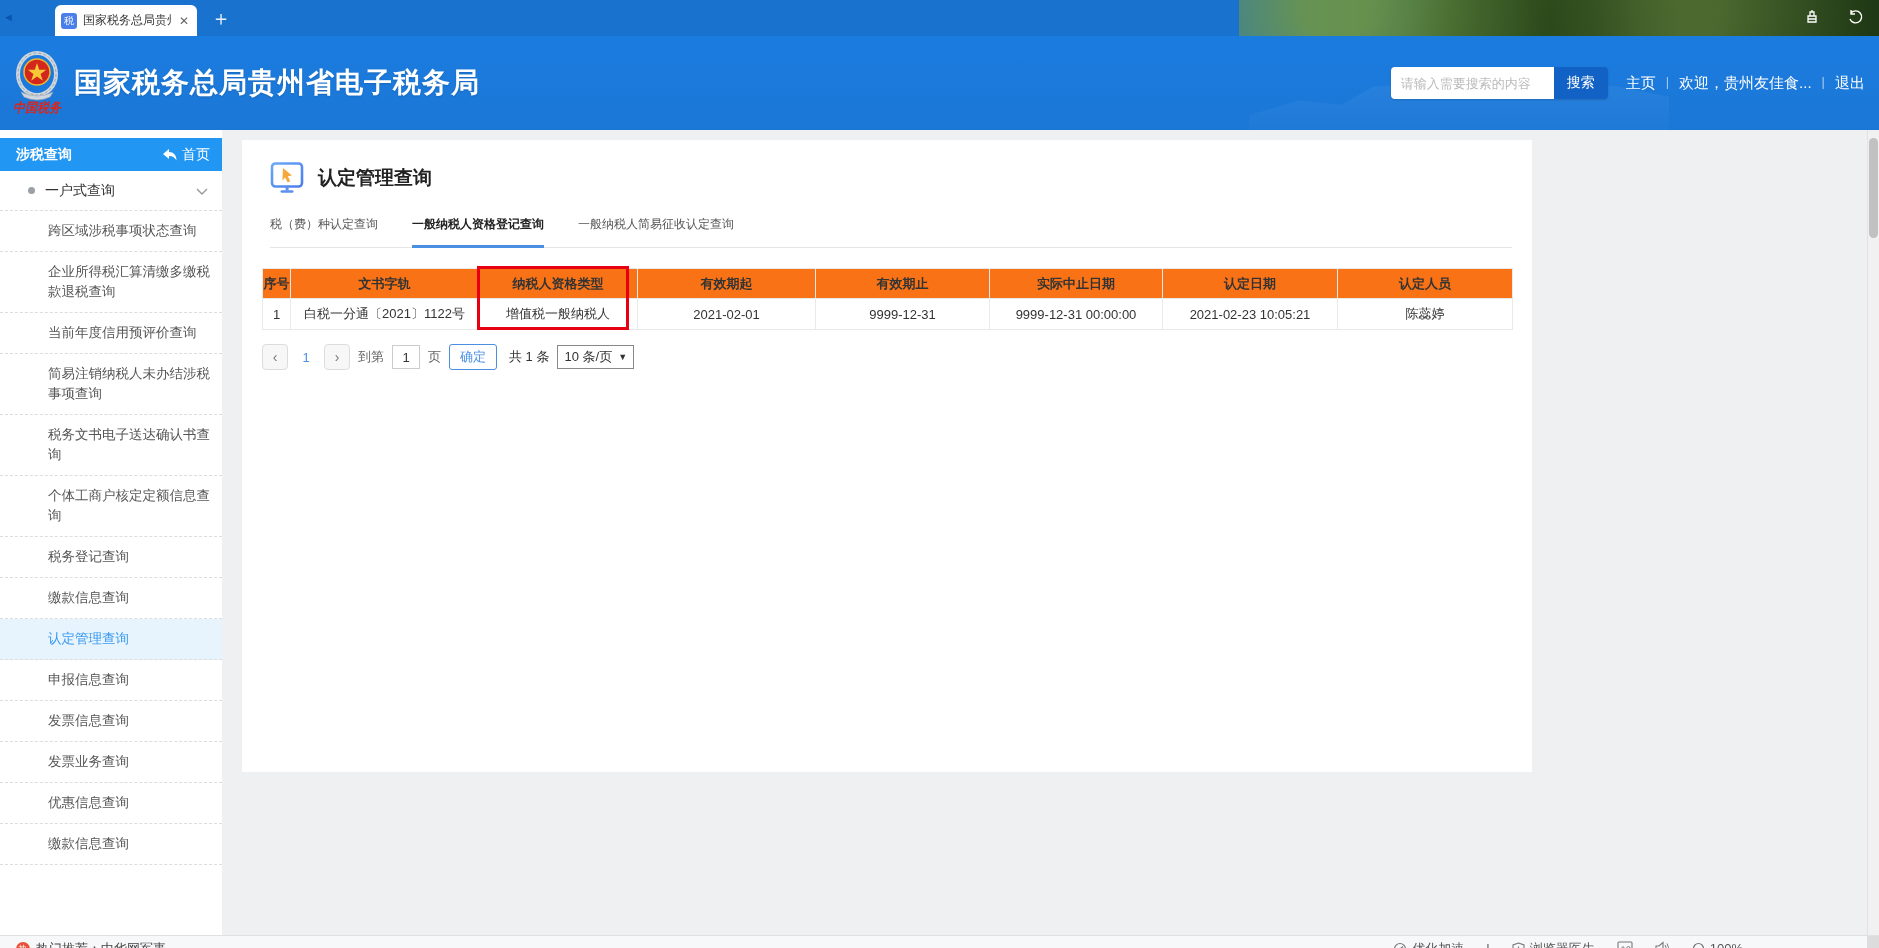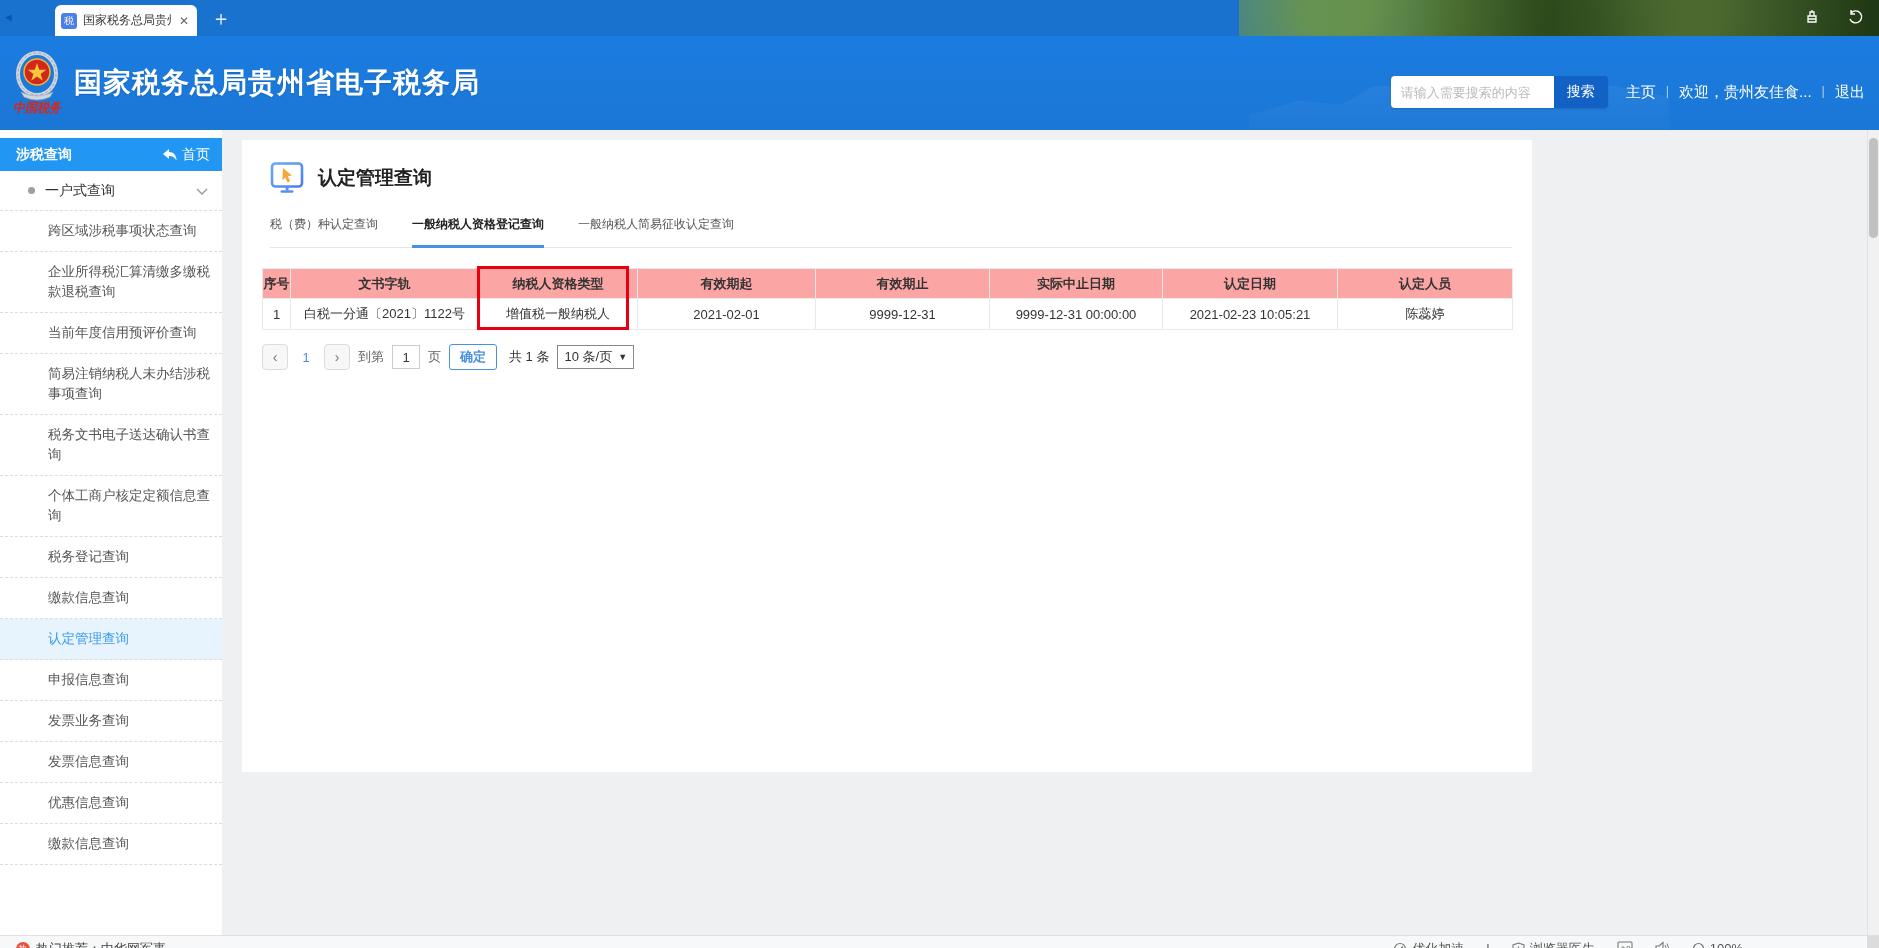--- a/index.html
+++ b/index.html
@@ -28,21 +28,21 @@
   
   .site-header { position:relative; height:94px; background:linear-gradient(180deg,#1b7ce0,#1b77d6); display:flex; align-items:center; overflow:hidden; }
   .wall-bg { position:absolute; right:210px; top:20px; width:420px; height:74px; opacity:.35;
     background:
       linear-gradient(180deg, transparent 40%, rgba(255,255,255,.14) 41%, rgba(255,255,255,.05) 100%);
     clip-path:polygon(0 80%, 12% 60%, 22% 66%, 30% 40%, 36% 30%, 40% 42%, 52% 38%, 60% 18%, 66% 34%, 78% 30%, 100% 55%, 100% 100%, 0 100%);
   }
   .logo-wrap { margin-left:8px; width:58px; display:flex; flex-direction:column; align-items:center; }
   .logo-caption { font-family:"Liberation Serif","DejaVu Serif",serif; font-style:italic; font-weight:bold; color:#d9261c; font-size:12px; margin-top:-2px; white-space:nowrap; transform:scaleY(1.1); }
   .site-title { color:#fff; font-size:28px; font-weight:bold; margin-left:8px; letter-spacing:1px; text-shadow:0 1px 2px rgba(0,0,0,.15); }
-  .header-right { position:absolute; right:14px; top:9px; height:94px; display:flex; align-items:center; gap:18px; }
+  .header-right { position:absolute; right:14px; top:0; height:94px; display:flex; align-items:center; gap:18px; }
   .search-box { display:flex; height:32px; border-radius:4px; overflow:hidden; box-shadow:0 1px 2px rgba(0,0,0,.15); }
   .search-input { width:163px; border:none; outline:none; padding:0 10px; font-size:13px; color:#333; }
   .search-input::placeholder { color:#bbb; }
   .search-btn { width:54px; border:none; background:#1261c4; color:#fff; font-size:14px; }
   .header-links { display:flex; align-items:flex-start; gap:10px; color:#fff; font-size:15px; white-space:nowrap; }
   .header-links .sep { opacity:.6; font-size:13px; }
 
   
   .content { display:flex; height:805px; }
 
@@ -63,29 +63,29 @@
   .card { width:1290px; min-height:632px; background:#fff; margin:10px 0 0 20px; padding:22px 20px 20px 20px; }
   .title-row { display:flex; align-items:center; gap:12px; margin-left:8px; }
   .page-title { font-size:19px; font-weight:bold; color:#222; }
   .tabs { display:flex; gap:34px; margin:22px 0 0 8px; border-bottom:1px solid #e6e6e6; }
   .tab { font-size:12px; color:#555; padding-bottom:12px; cursor:pointer; }
   .tab.active { color:#222; font-weight:bold; border-bottom:3px solid #4a90e2; margin-bottom:-1px; }
 
   .table-wrap { position:relative; margin-top:20px; }
   table { width:1250px; border-collapse:collapse; table-layout:fixed; }
   th, td { border:1px solid #e9e9e9; text-align:center; font-size:13px; color:#333; }
-  th { background:#fca5a5; height:30px; font-weight:bold; }
+  th { background:#f97316; height:30px; font-weight:bold; }
   td { height:31px; background:#fff; font-weight:normal; }
   .red-box { position:absolute; left:215px; top:-2px; width:152px; height:64px; border:3px solid #e60012; pointer-events:none; }
 
   .pager { display:flex; align-items:center; gap:8px; margin-top:14px; font-size:13px; color:#666; }
   .pg-btn { width:26px; height:26px; border:1px solid #dcdcdc; background:#f7f7f7; border-radius:4px; color:#777; font-size:14px; display:flex; align-items:center; justify-content:center; }
   .pg-num { color:#4a90e2; width:20px; text-align:center; font-size:13px; }
   .goto-input { width:28px; height:24px; border:1px solid #ccc; text-align:center; font-size:13px; color:#333; }
-  .confirm-btn { height:26px; padding:0 10px; background:#fff; border:1px solid #4a90e2; color:#4a90e2; border-radius:3px; font-size:13px;font-weight:bold; }
+  .confirm-btn { height:26px; padding:0 10px; background:#fff; border:1px solid #4a90e2; color:#4a90e2; border-radius:3px; font-size:13px; }
   .total-label { color:#333; margin-left:4px; }
   .page-size { height:24px; border:1px solid #888; background:#fff; font-size:13px; color:#333; display:flex; align-items:center; gap:6px; padding:8px 6px; }
   .page-size .caret { font-size:9px; color:#333; }
 
   
   .scrollbar { position:absolute; right:0; top:130px; width:12px; height:805px; background:#f1f1f1; border-left:1px solid #e2e2e2; z-index:5; }
   .scroll-thumb { position:absolute; top:8px; left:1px; width:9px; height:100px; background:#c1c1c1; border-radius:5px; }
 
   
   .status-bar { position:absolute; left:0; top:935px; width:1879px; height:26px; background:#f7f8f9; border-top:1px solid #e0e0e0;
@@ -173,22 +173,22 @@
         <li>跨区域涉税事项状态查询</li>
         <li>企业所得税汇算清缴多缴税款退税查询</li>
         <li>当前年度信用预评价查询</li>
         <li>简易注销纳税人未办结涉税事项查询</li>
         <li>税务文书电子送达确认书查询</li>
         <li>个体工商户核定定额信息查询</li>
         <li>税务登记查询</li>
         <li>缴款信息查询</li>
         <li class="active">认定管理查询</li>
         <li>申报信息查询</li>
+        <li>发票信息查询</li>
         <li>发票业务查询</li>
-        <li>发票信息查询</li>
         <li>优惠信息查询</li>
         <li>缴款信息查询</li>
       </ul>
   </div>
 
   <div class="main">
     <div class="card">
       <div class="title-row">
         <svg width="36" height="32" viewBox="0 0 36 32">
           <defs>

